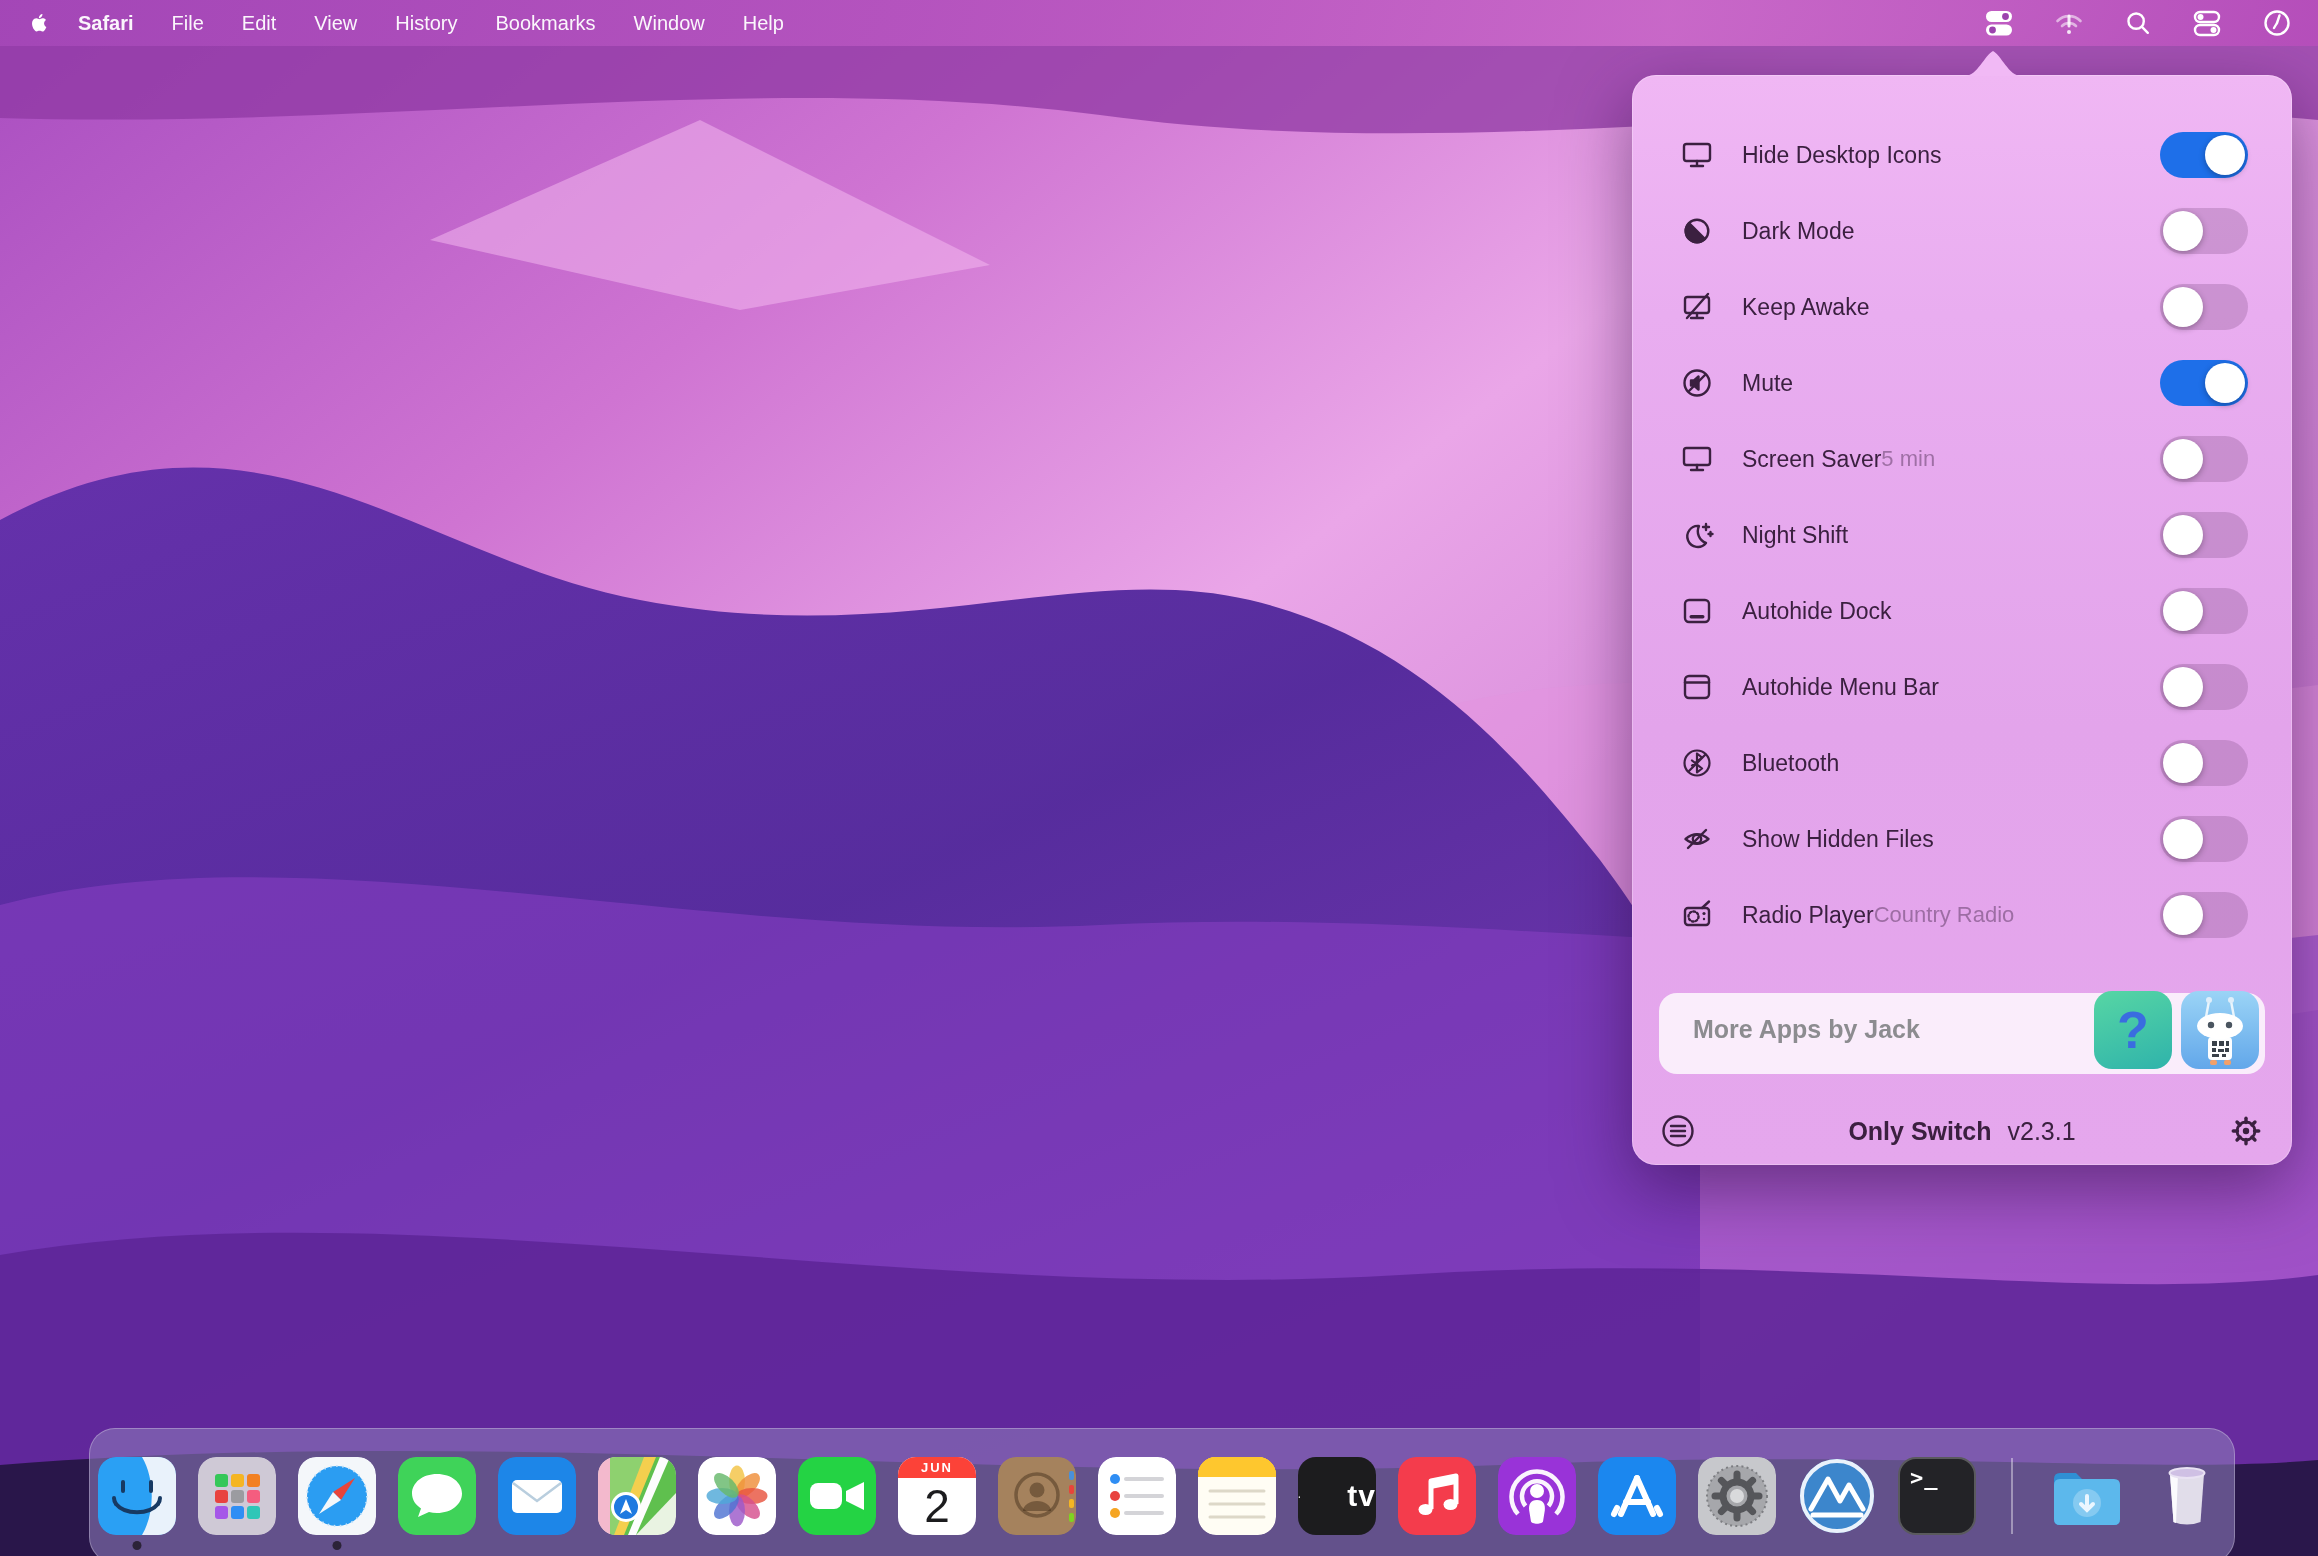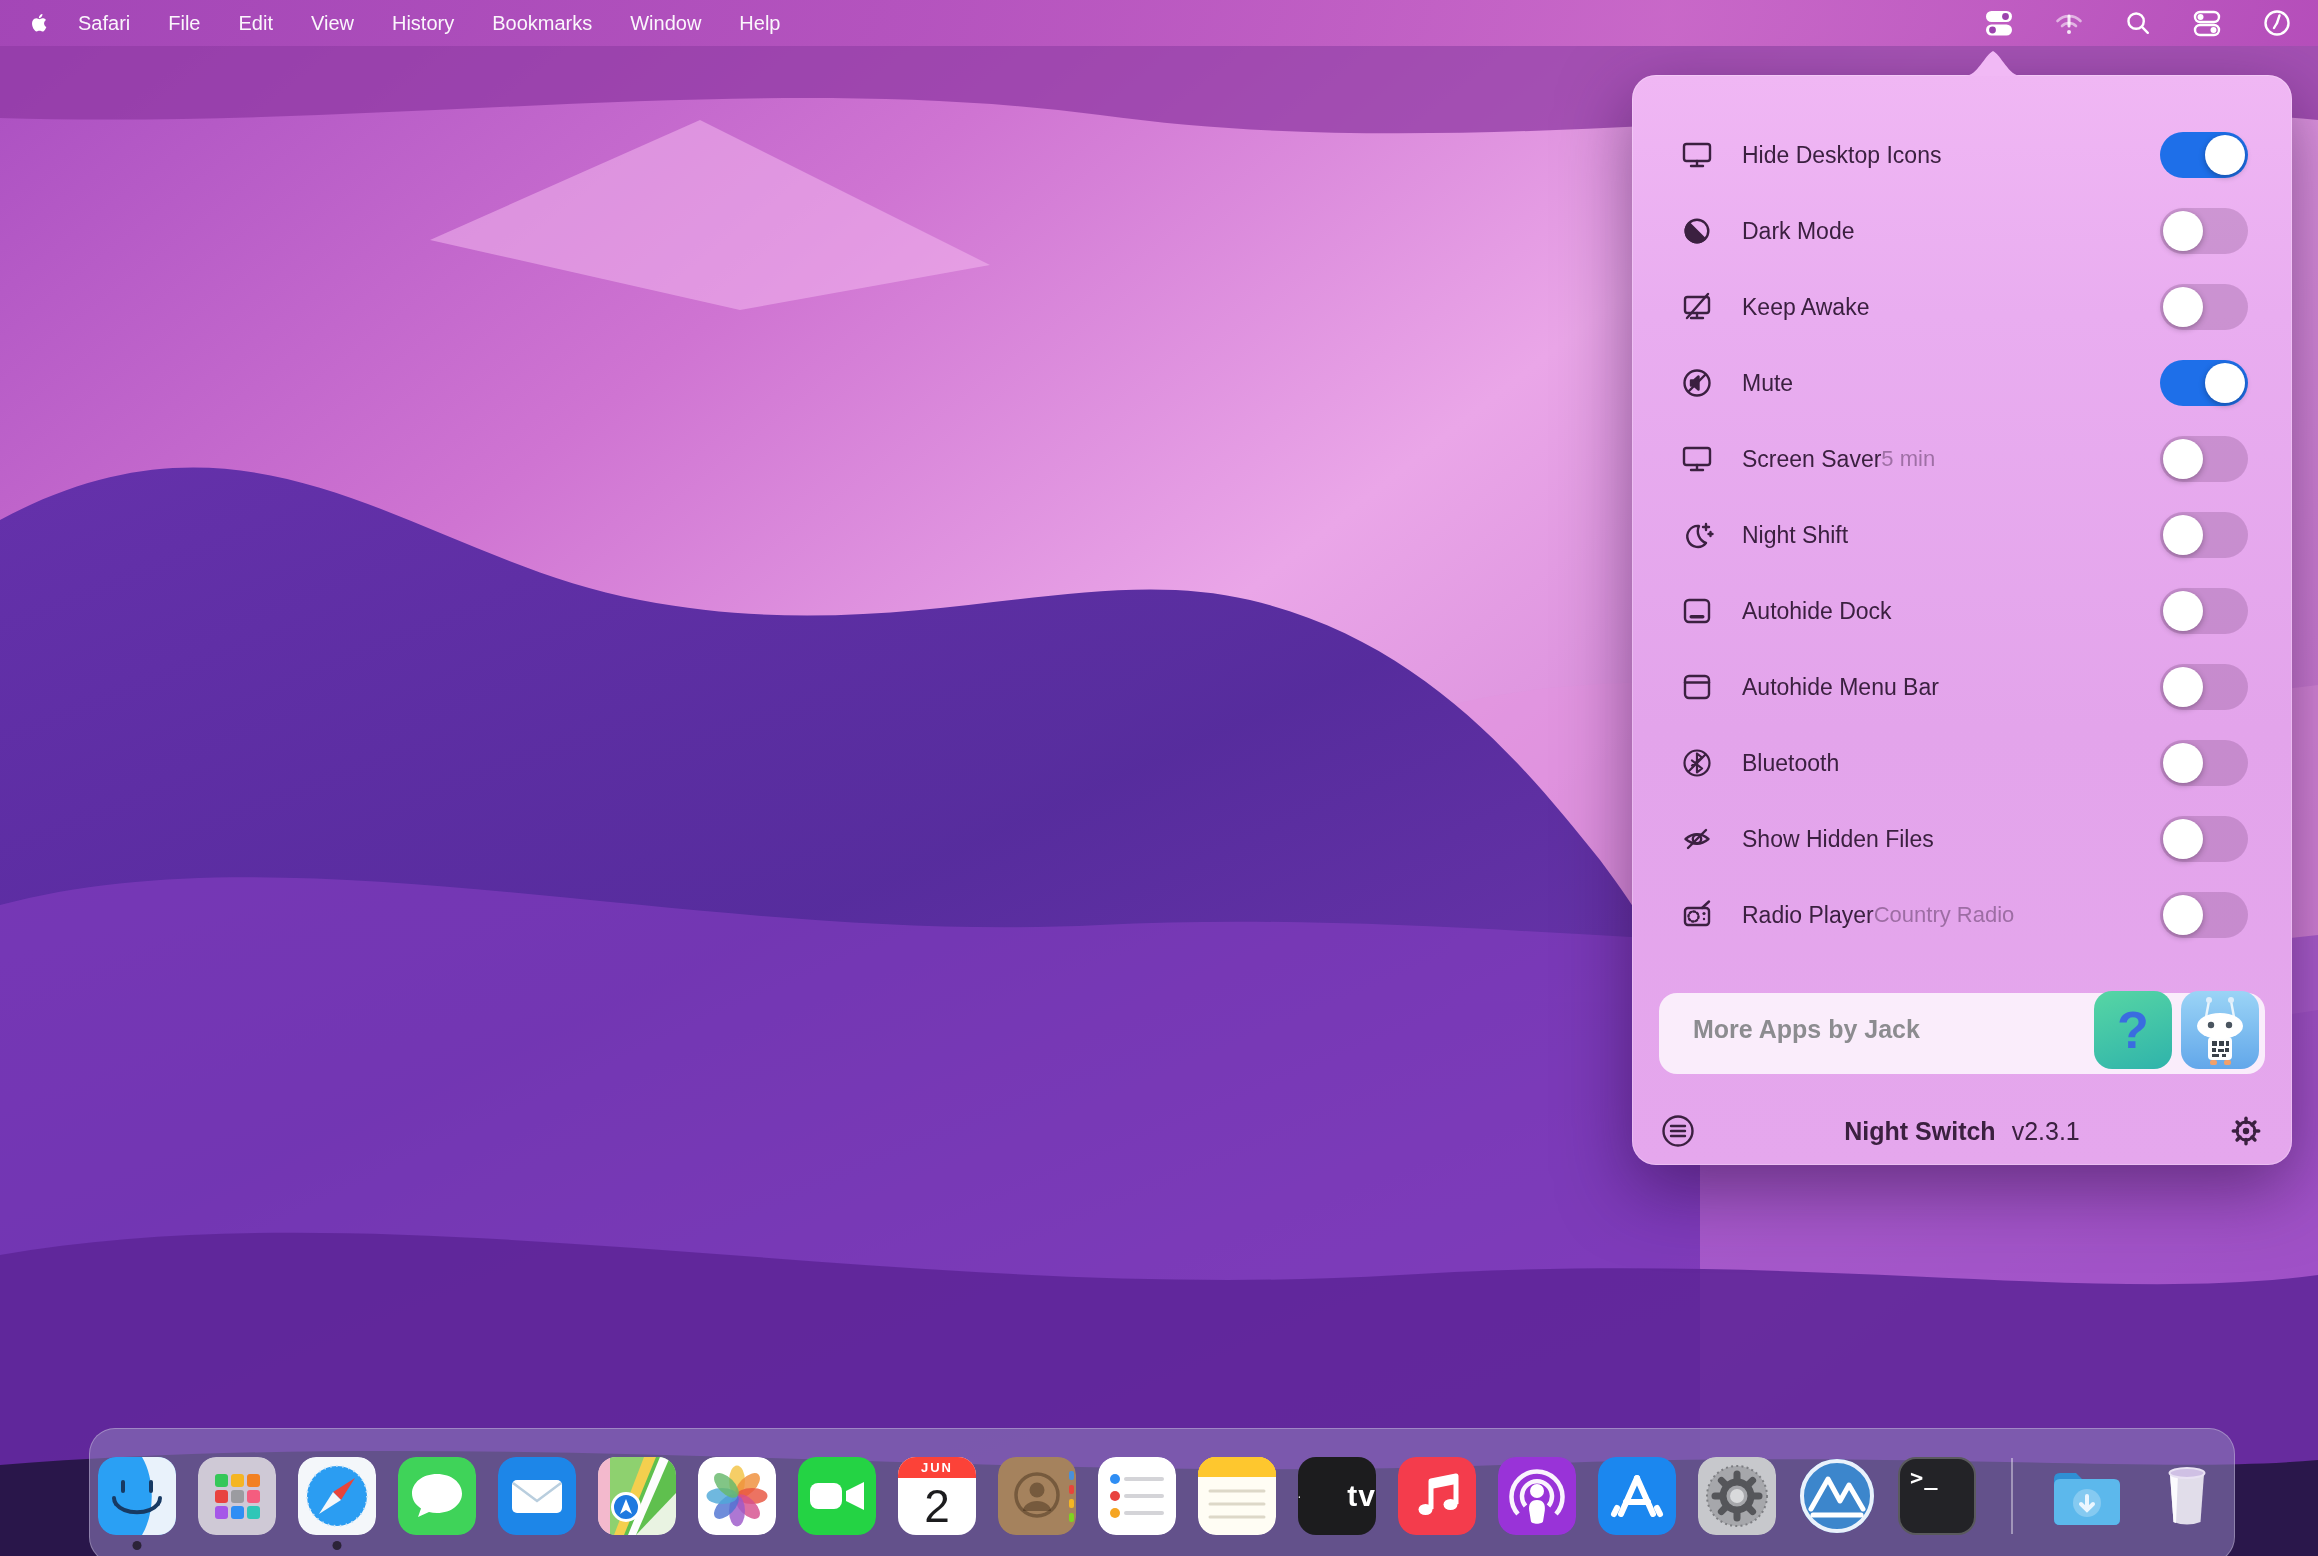--- a/index.html
+++ b/index.html
@@ -10,21 +10,21 @@
   
   .wallpaper { position:absolute; inset:0; }
   .wallpaper svg { width:100%; height:100%; display:block; }
 
   
   .menubar { position:absolute; top:0; left:0; width:100%; height:46px; z-index:30;
     display:flex; align-items:center; padding:0 26px;
     background:linear-gradient(90deg, rgba(163,70,182,.92) 0%, rgba(178,80,188,.88) 40%, rgba(196,96,196,.85) 72%, rgba(176,70,182,.9) 100%); }
   .apple { width:24px; height:24px; margin-right:28px; display:flex; align-items:center; color:#fff; }
   .menu-item { color:rgba(255,255,255,.95); font-size:20px; margin-right:38px; cursor:default; }
-  .menu-item.active { font-weight:normal; }
+  .menu-item.active { font-weight:bold; }
   .status { margin-left:auto; display:flex; align-items:center; gap:40px; }
   .status span { display:flex; align-items:center; color:#fff; }
 
   
   .panel { position:absolute; left:1632px; top:75px; width:660px; height:1090px; z-index:20;
     border-radius:24px;
     background:linear-gradient(180deg, #f0b7f4 0%, #e9adf0 22%, #e3a4eb 60%, #e5a7ed 100%);
     box-shadow:0 24px 70px rgba(40,8,60,.5), 0 0 0 1px rgba(255,255,255,.25) inset; }
   .panel-arrow { position:absolute; left:333px; top:-24px; width:56px; height:25px; }
   .switch-list { padding-top:42px; }
@@ -382,21 +382,21 @@
     <div class="panel-footer">
       <span class="ft-btn">
         <svg viewBox="0 0 36 36" width="36" height="36" fill="none" stroke="#3b2040" stroke-width="2.4" stroke-linecap="round">
           <circle cx="18" cy="18" r="14.5"></circle>
             <line x1="11" y1="13" x2="25" y2="13"></line>
             <line x1="11" y1="18" x2="25" y2="18"></line>
             <line x1="11" y1="23" x2="25" y2="23"></line>
         </svg>
       </span>
       <span class="footer-title">
-        <span class="ft-name">Night Switch</span><span class="ft-ver">v2.3.1</span>
+        <span class="ft-name">Only Switch</span><span class="ft-ver">v2.3.1</span>
       </span>
       <span class="ft-btn right">
         <svg viewBox="0 0 36 36" width="34" height="34" fill="none" stroke="#3b2040">
           <circle cx="18" cy="18" r="9.5" stroke-width="3"></circle>
           <g stroke-width="3.6" stroke-linecap="round">
             <line x1="18" y1="4.5" x2="18" y2="9"></line>
               <line x1="18" y1="27" x2="18" y2="31.5"></line>
             <line x1="4.5" y1="18" x2="9" y2="18"></line>
               <line x1="27" y1="18" x2="31.5" y2="18"></line>
             <line x1="8.5" y1="8.5" x2="11.7" y2="11.7"></line>

